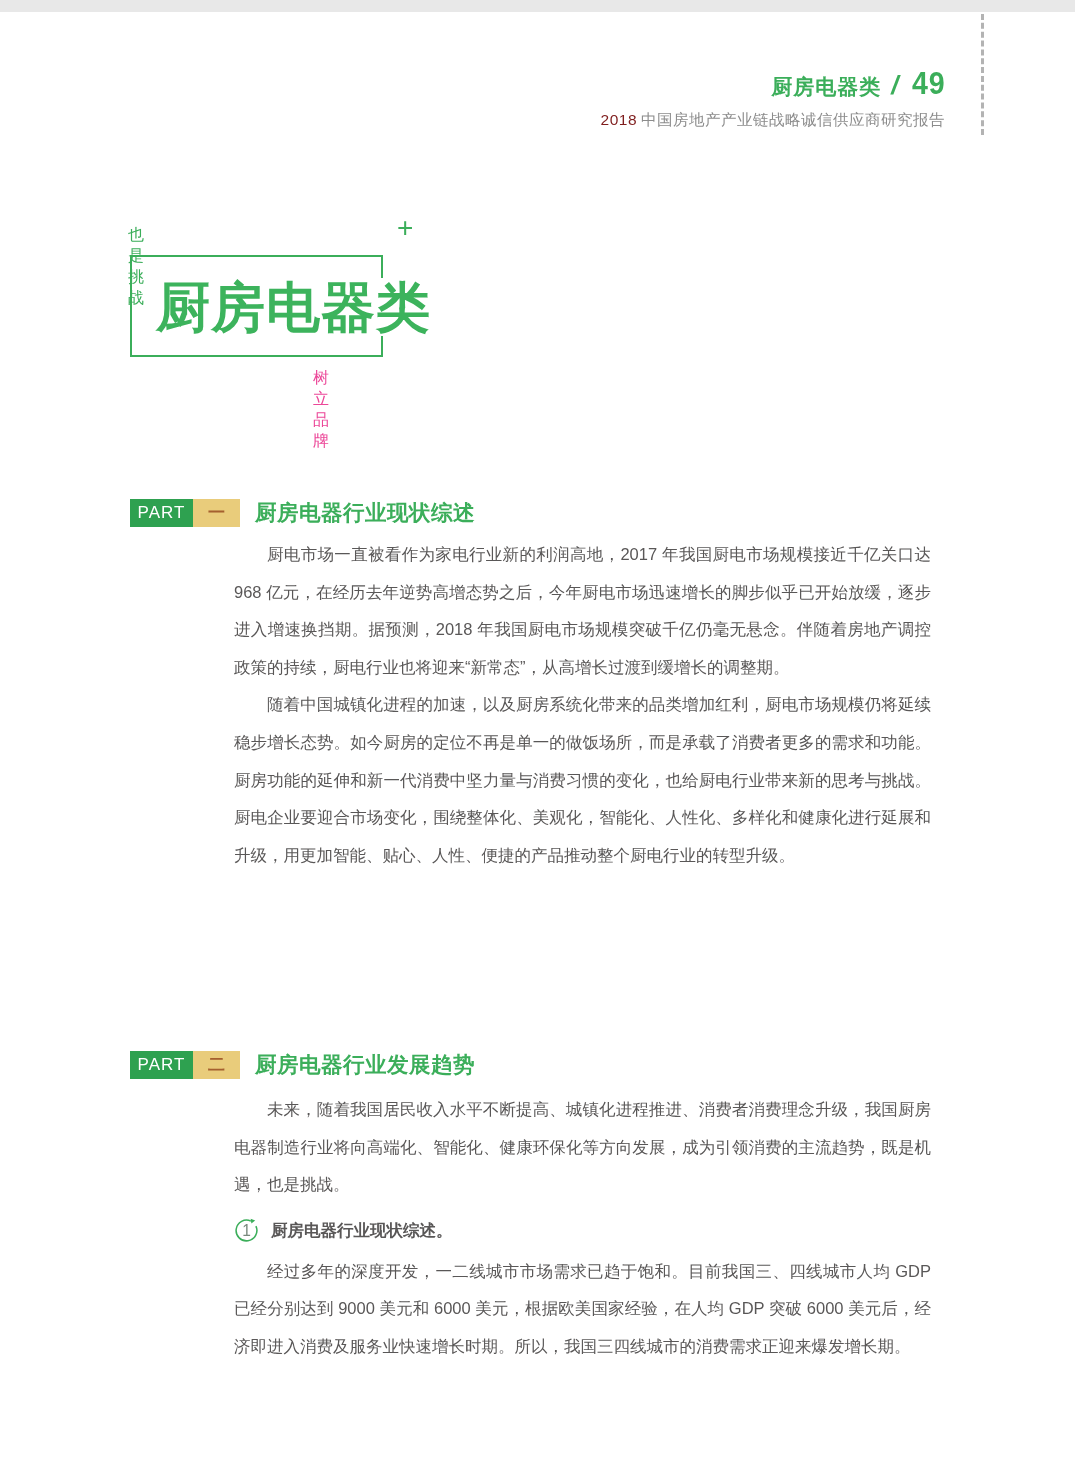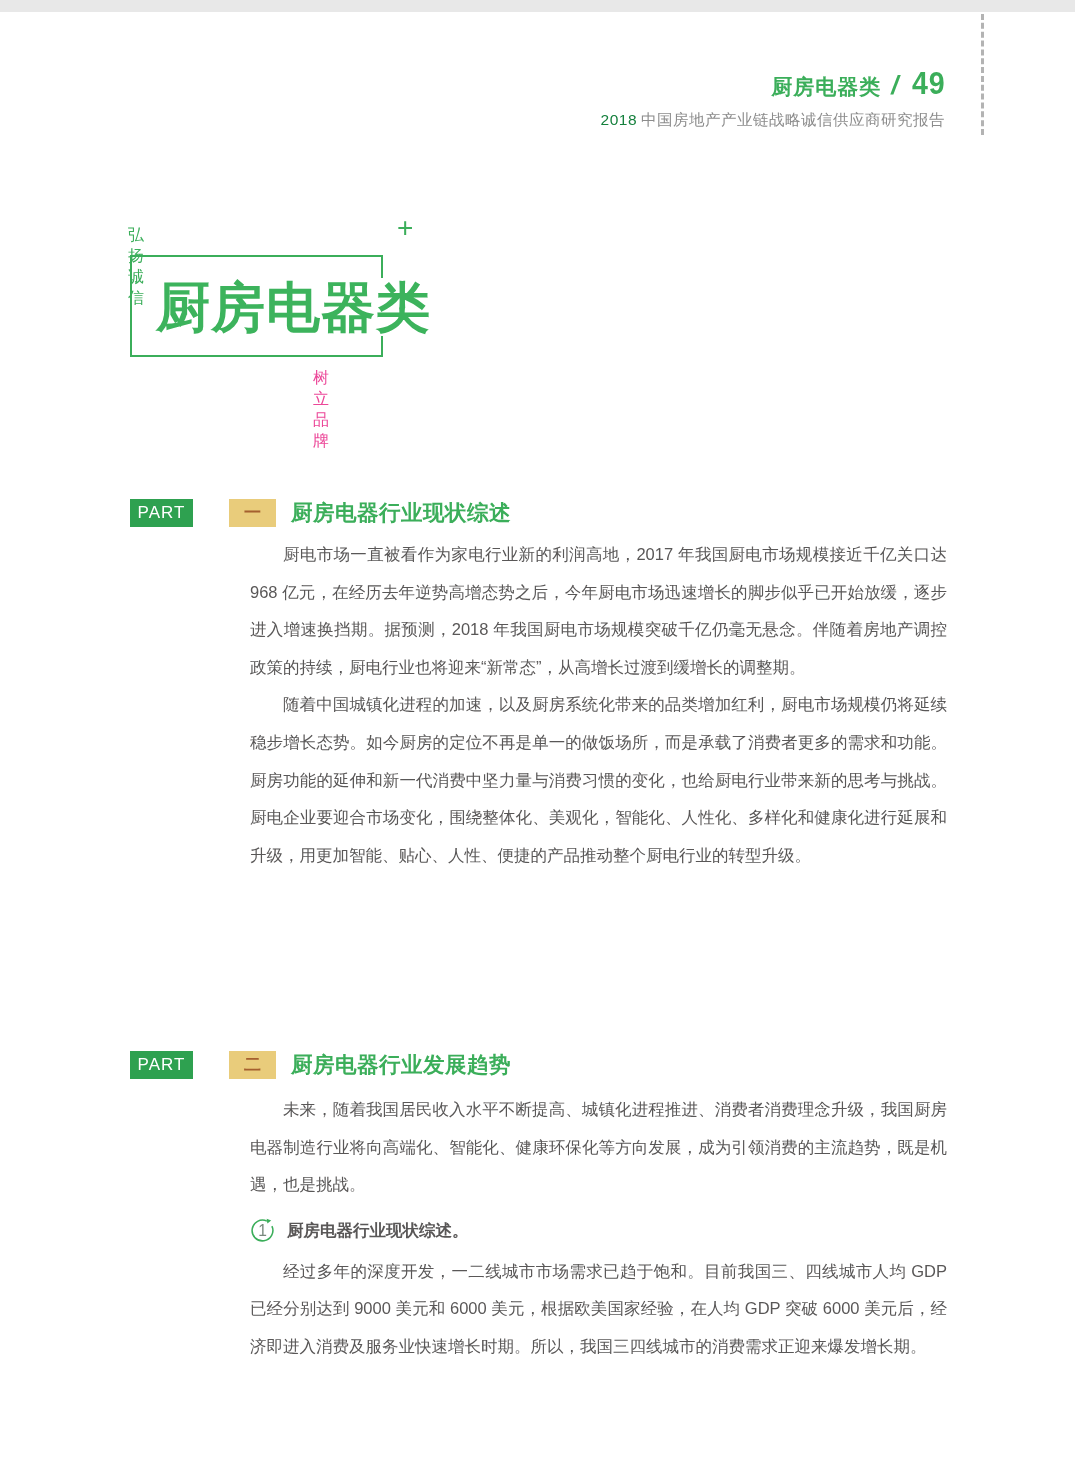--- a/index.html
+++ b/index.html
@@ -41,21 +41,21 @@
   .header-slash { font-size: 26px; font-weight: 700; font-style: italic; }
   .header-pageno {
     font-size: 31px;
     font-weight: 800;
     letter-spacing: 1px;
     transform: scaleX(0.92);
     transform-origin: right bottom;
     display: inline-block;
   }
   .header-subtitle { margin-top: 8px; font-size: 15.5px; color: #8c8c8c; letter-spacing: 0.5px; }
-  .header-subtitle .year { color: #15803d; margin-right: 4px; }
+  .header-subtitle .year { color: #7f1d1d; margin-right: 4px; }
 
   
   .hero { position: absolute; left: 0; top: 0; }
   .hero-slogan-top {
     position: absolute; left: 128px; top: 213px;
     font-size: 16px; color: #3bae5a; letter-spacing: 1px;
   }
   .hero-plus {
     position: absolute; left: 397px; top: 200px;
     font-size: 28px; color: #3bae5a; font-weight: 400;
@@ -77,40 +77,40 @@
     font-size: 16px; color: #ec4899; letter-spacing: 1px;
   }
 
   
   .section-header {
     position: absolute; left: 130px;
     display: flex; align-items: center;
   }
   .section-header.sec1 { top: 486px; }
   .section-header.sec2 { top: 1038px; }
-  .badge { display: flex; height: 28px; gap: 36px; }
+  .badge { display: flex; height: 28px; }
   .badge-part {
     background: #2ea150; color: #ffffff;
     font-size: 17px; letter-spacing: 1px;
     width: 63px; display: flex; align-items: center; justify-content: center;
   }
   .badge-num {
     background: #e9cc7b; color: #a5602f;
     font-size: 17px; font-weight: 700;
     width: 47px; display: flex; align-items: center; justify-content: center;
   }
   .section-heading {
     margin-left: 15px;
     font-size: 21.5px; font-weight: 700; color: #3bae5a;
     letter-spacing: 0.5px;
   }
 
   
   .body-block {
-    position: absolute; left: 250px; width: 697px;
+    position: absolute; left: 234px; width: 697px;
     font-size: 16.5px; color: #595757;
     line-height: 37.6px;
     text-align: justify;
   }
   .body-block.sec1 { top: 524px; }
   .body-block.sec2 { top: 1079px; }
   .body-block p { margin: 0; text-indent: 2em; }
 
   
   .list-item-head {
@@ -137,21 +137,21 @@
       <span class="header-section">厨房电器类</span>
       <span class="header-slash">/</span>
       <span class="header-pageno">49</span>
     </div>
     <div class="header-subtitle">
       <span class="year">2018</span><span>中国房地产产业链战略诚信供应商研究报告</span>
     </div>
   </div>
 
   <div class="hero">
-    <div class="hero-slogan-top">弘扬诚信</div>
+    <div class="hero-slogan-top">也是挑战</div>
     <div class="hero-plus">+</div>
     <div class="hero-box"></div>
     <div class="hero-title">厨房电器类</div>
     <div class="hero-slogan-bottom">树立品牌</div>
   </div>
 
   <div class="section-header sec1">
     <div class="badge">
       <span class="badge-part">PART</span>
       <span class="badge-num">一</span>

